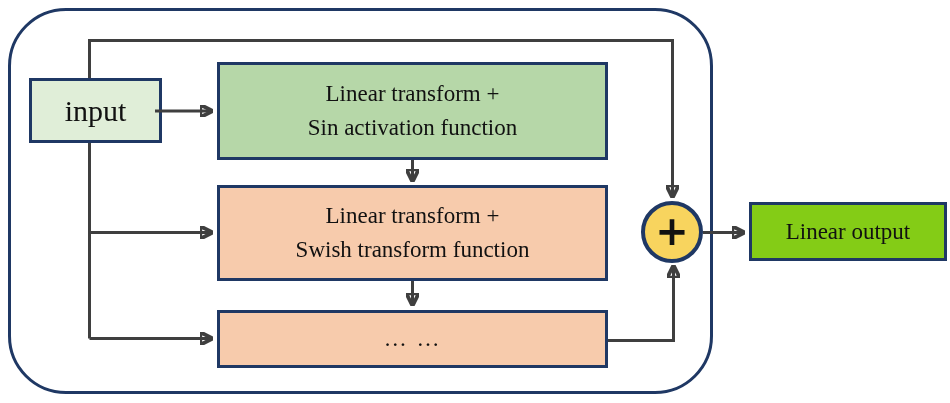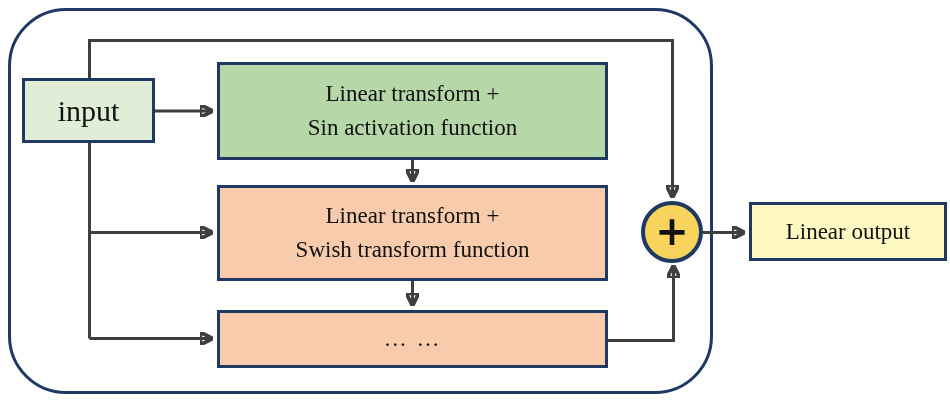--- a/index.html
+++ b/index.html
@@ -85,21 +85,21 @@
     <path d="M 89.5 78 V 40.5 H 672.5 V 196" marker-end="url(#ah)"></path>
     <path d="M 89.5 143 V 338.5"></path>
     <path d="M 89.5 232.5 H 211" marker-end="url(#ah)"></path>
     <path d="M 89.5 338.5 H 211" marker-end="url(#ah)"></path>
     <path d="M 412.5 160 V 180" marker-end="url(#ah)"></path>
     <path d="M 412.5 281 V 304" marker-end="url(#ah)"></path>
     <path d="M 608 340.5 H 673.5 V 267" marker-end="url(#ah)"></path>
     <path d="M 703 232.5 H 743" marker-end="url(#ah)"></path>
   </svg>
 
-  <div class="node node-input" style="background-color: rgb(224, 238, 216);">
+  <div class="node node-input" style="background-color: rgb(224, 238, 216); margin-left: 7px;">
     <span>input</span>
   </div>
 
   <div class="node node-sin" style="background-color: rgb(182, 215, 168);">
     <span>Linear transform +</span>
     <span>Sin activation function</span>
   </div>
 
   <div class="node node-swish" style="background-color: rgb(247, 203, 172);">
     <span>Linear transform +</span>
@@ -107,17 +107,17 @@
   </div>
 
   <div class="node node-dots" style="background-color: rgb(247, 203, 172);">
     <span>… …</span>
   </div>
 
   <div class="node node-sum" style="background-color: rgb(248, 212, 94);">
     <span>+</span>
   </div>
 
-  <div class="node node-output" style="background-color: #fef9c3; text-align: right;">
+  <div class="node node-output" style="background-color: #84cc16; text-align: right;">
     <span>Linear output</span>
   </div>
 
 </div>
 
 </body></html>

